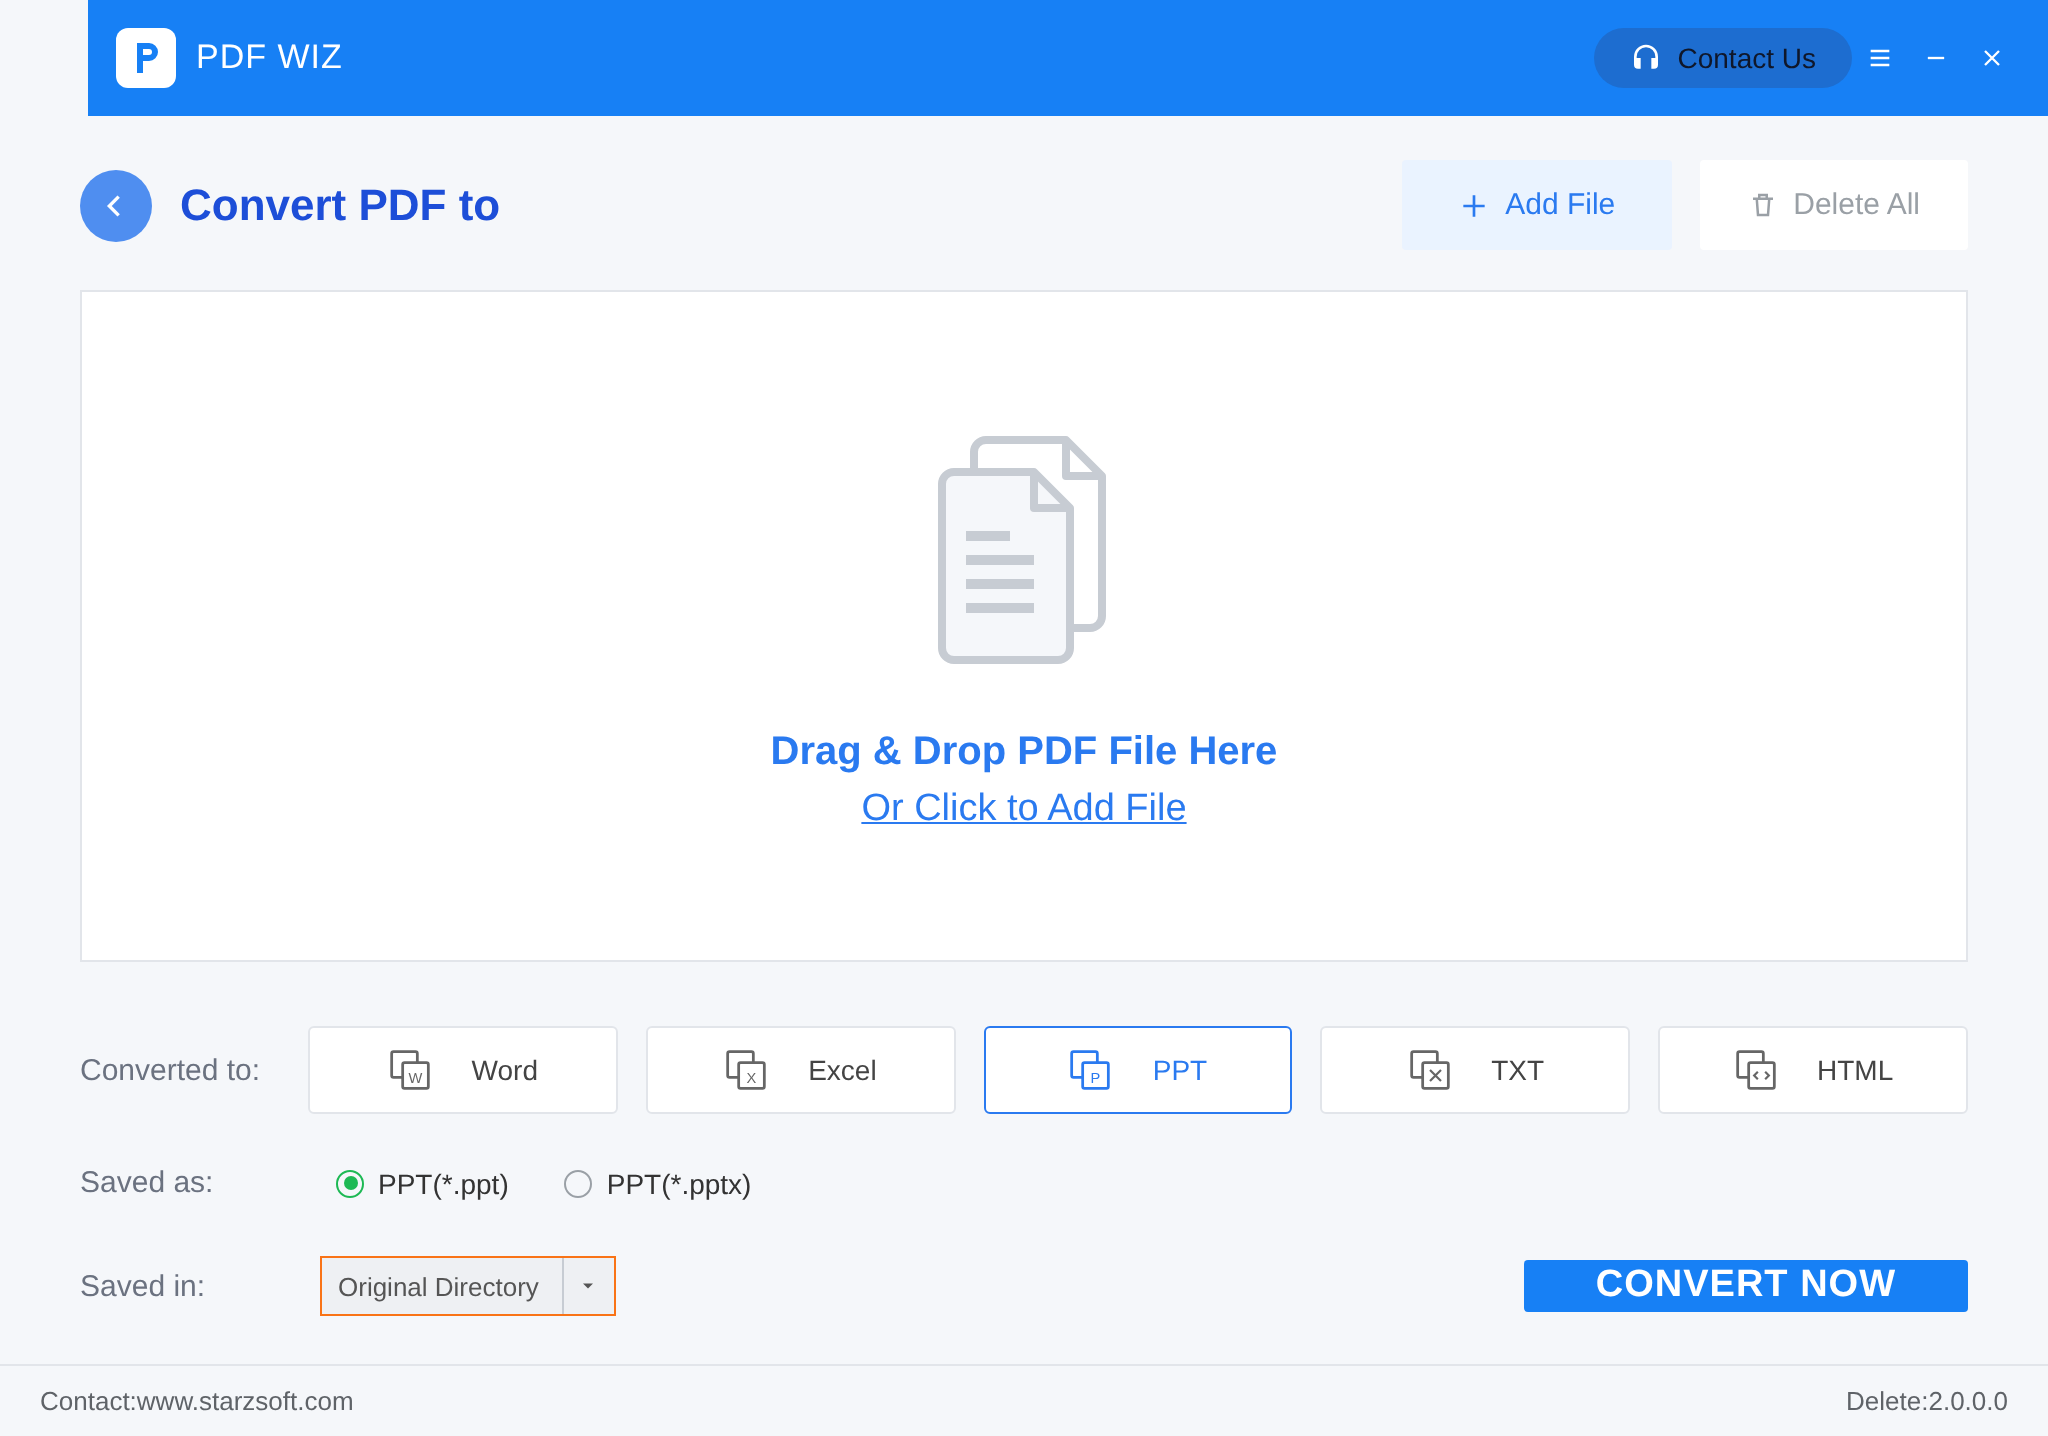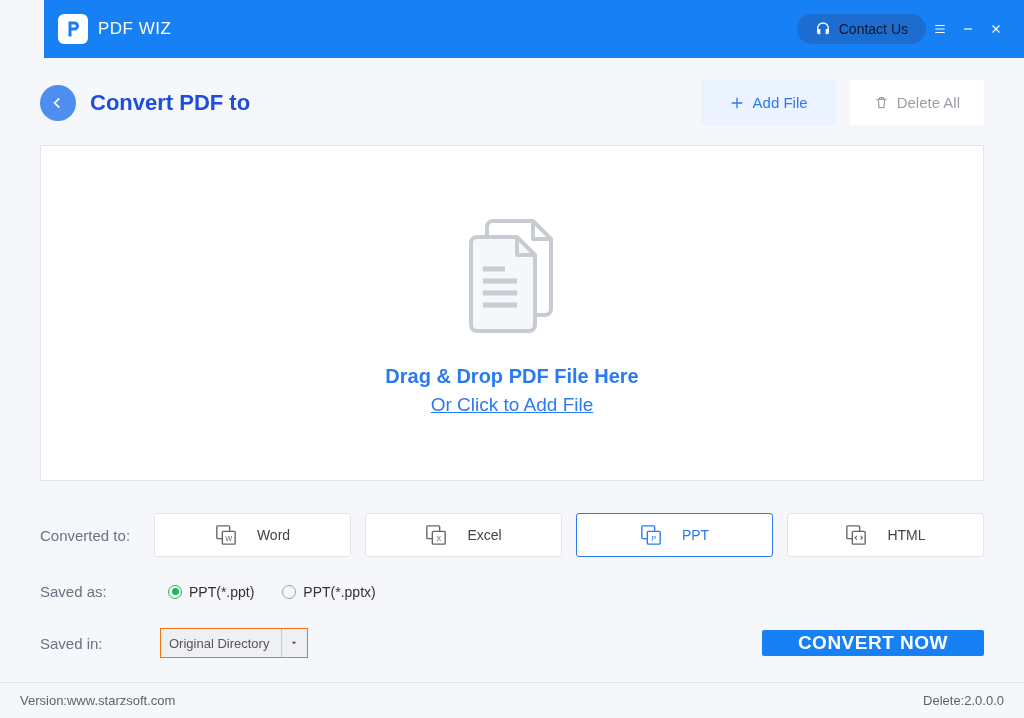--- a/index.html
+++ b/index.html
@@ -202,20 +202,28 @@
           <rect x="2" y="2" width="14" height="14" rx="1" fill="none" stroke="#2a7af0" stroke-width="1.5"></rect>
           <rect x="8" y="8" width="14" height="14" rx="1" fill="#fff" stroke="#2a7af0" stroke-width="1.5"></rect>
           <text x="15" y="19" font-size="8" text-anchor="middle" fill="#2a7af0">P</text>
         </svg>
       <span>PPT</span>
     </div>
     <div class="format-btn">
       <svg class="fmt-icon" viewBox="0 0 24 24">
           <rect x="2" y="2" width="14" height="14" rx="1" fill="none" stroke="#666" stroke-width="1.5"></rect>
           <rect x="8" y="8" width="14" height="14" rx="1" fill="#fff" stroke="#666" stroke-width="1.5"></rect>
+          <path d="M12 12l6 6M18 12l-6 6" stroke="#666" stroke-width="1.2"></path>
+        </svg>
+      <span>TXT</span>
+    </div>
+    <div class="format-btn">
+      <svg class="fmt-icon" viewBox="0 0 24 24">
+          <rect x="2" y="2" width="14" height="14" rx="1" fill="none" stroke="#666" stroke-width="1.5"></rect>
+          <rect x="8" y="8" width="14" height="14" rx="1" fill="#fff" stroke="#666" stroke-width="1.5"></rect>
           <path d="M13 13l-2 2 2 2M17 13l2 2-2 2" fill="none" stroke="#666" stroke-width="1.2"></path>
         </svg>
       <span>HTML</span>
     </div>
   </div>
 
   <div class="saveas-row">
     <div class="row-label">Saved as:</div>
     <div class="radio selected">
       <span class="radio-ind"></span>
@@ -236,18 +244,18 @@
             <path fill="#555" d="M6 9l6 6 6-6z"></path>
           </svg>
       </span>
     </div>
     <div class="convert-btn">CONVERT NOW</div>
   </div>
 
 </div>
 
 <div class="footer">
-  <span>Version: </span>
+  <span>Contact: </span>
   <span>www.starzsoft.com</span>
   <span class="spacer"></span>
   <span>Delete: </span>
   <span>2.0.0.0</span>
 </div>
 
 </body></html>

